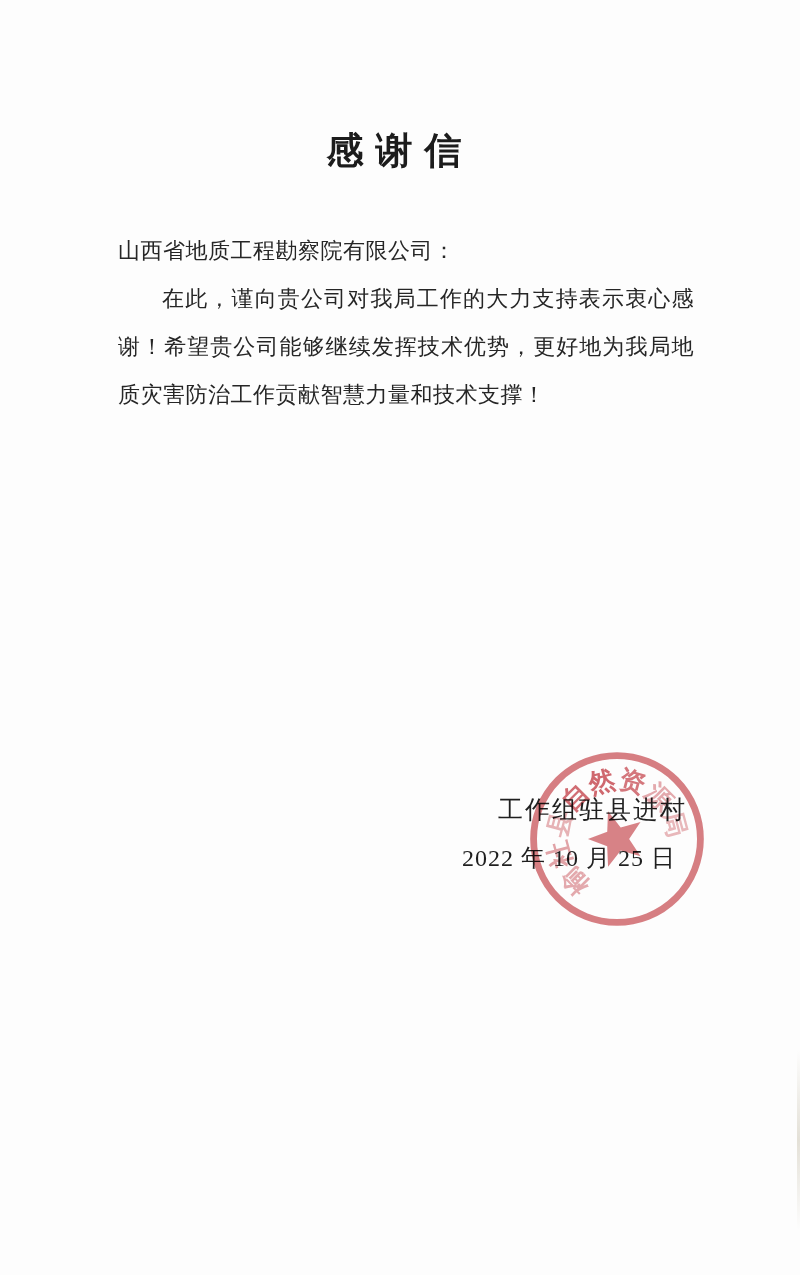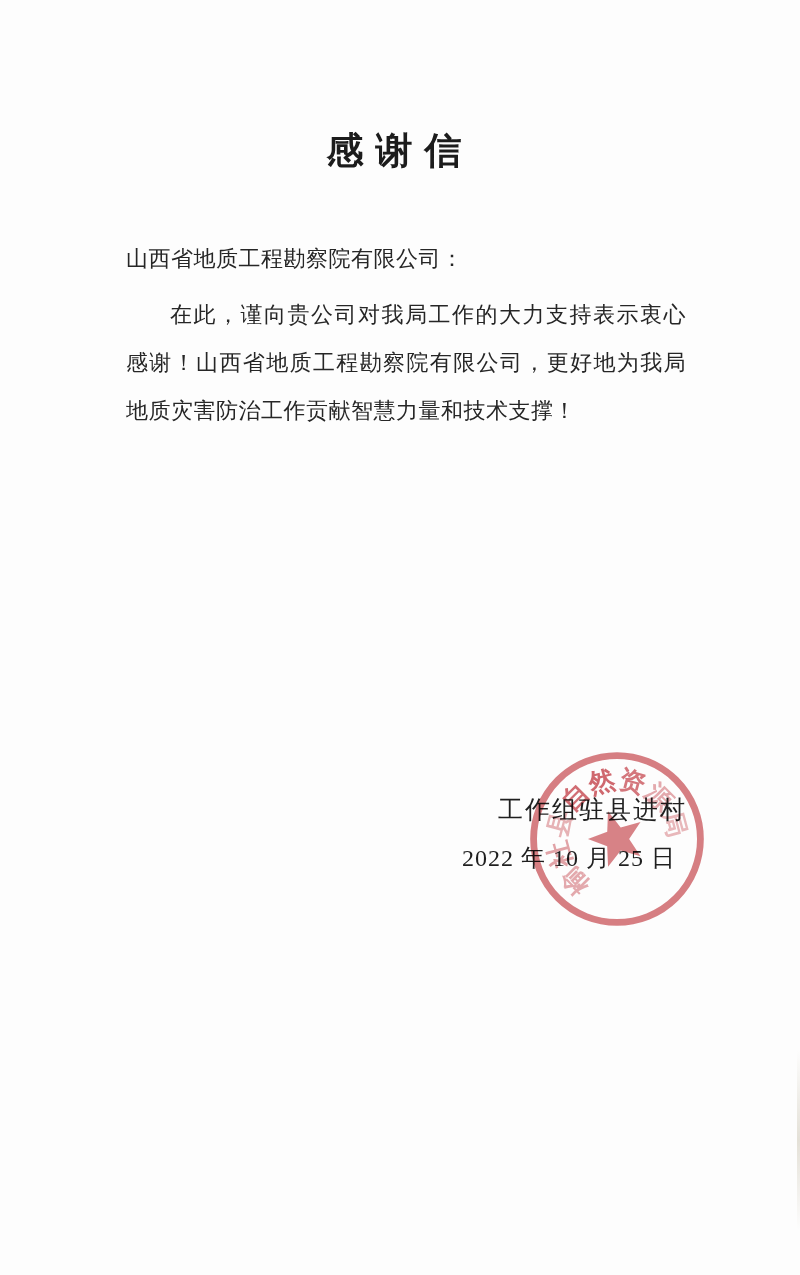--- a/index.html
+++ b/index.html
@@ -26,21 +26,21 @@
   .body-text{
     position:absolute;
     top:227px;left:118px;
     width:576px;
     font-size:22px;
     line-height:48px;
     text-align:justify;
     color:#262626;
     letter-spacing:0.5px;
   }
-  .body-text p{margin:8px;}
+  .body-text p{margin:0;}
   .para.indent{text-indent:2em;}
   .signature{
     position:absolute;
     top:793px;right:113px;
     font-size:25px;
     letter-spacing:2px;
     color:#1f1f1f;
     z-index:2;
   }
   .date-line{
@@ -70,21 +70,21 @@
 </style>
 </head>
 <body>
 
 <div class="page">
 
   <div class="title">感谢信</div>
 
   <div class="body-text">
     <p class="para">山西省地质工程勘察院有限公司：</p>
-    <p class="para indent">在此，谨向贵公司对我局工作的大力支持表示衷心感谢！山西省地质工程勘察院有限公司，更好地为我局地质灾害防治工作贡献智慧力量和技术支撑！</p>
+    <p class="para indent">在此，谨向贵公司对我局工作的大力支持表示衷心感谢！希望贵公司能够继续发挥技术优势，更好地为我局地质灾害防治工作贡献智慧力量和技术支撑！</p>
   </div>
 
   <div class="signature">工作组驻县进村</div>
 
   <div class="date-line">2022 年 10 月 25 日</div>
 
   <div class="seal">
     <svg width="194" height="194" viewBox="0 0 200 200" xmlns="http://www.w3.org/2000/svg">
         <circle cx="100" cy="100" r="86" fill="none" stroke="#c84b52" stroke-width="7" opacity="0.78"></circle>
         <polygon points="100.0,70.0 107.3,89.9 128.5,90.7 111.9,103.9 117.6,124.3 100.0,112.5 82.4,124.3 88.1,103.9 71.5,90.7 92.7,89.9" fill="#c84b52" opacity="0.75" transform="rotate(-18 100 100)"></polygon>

